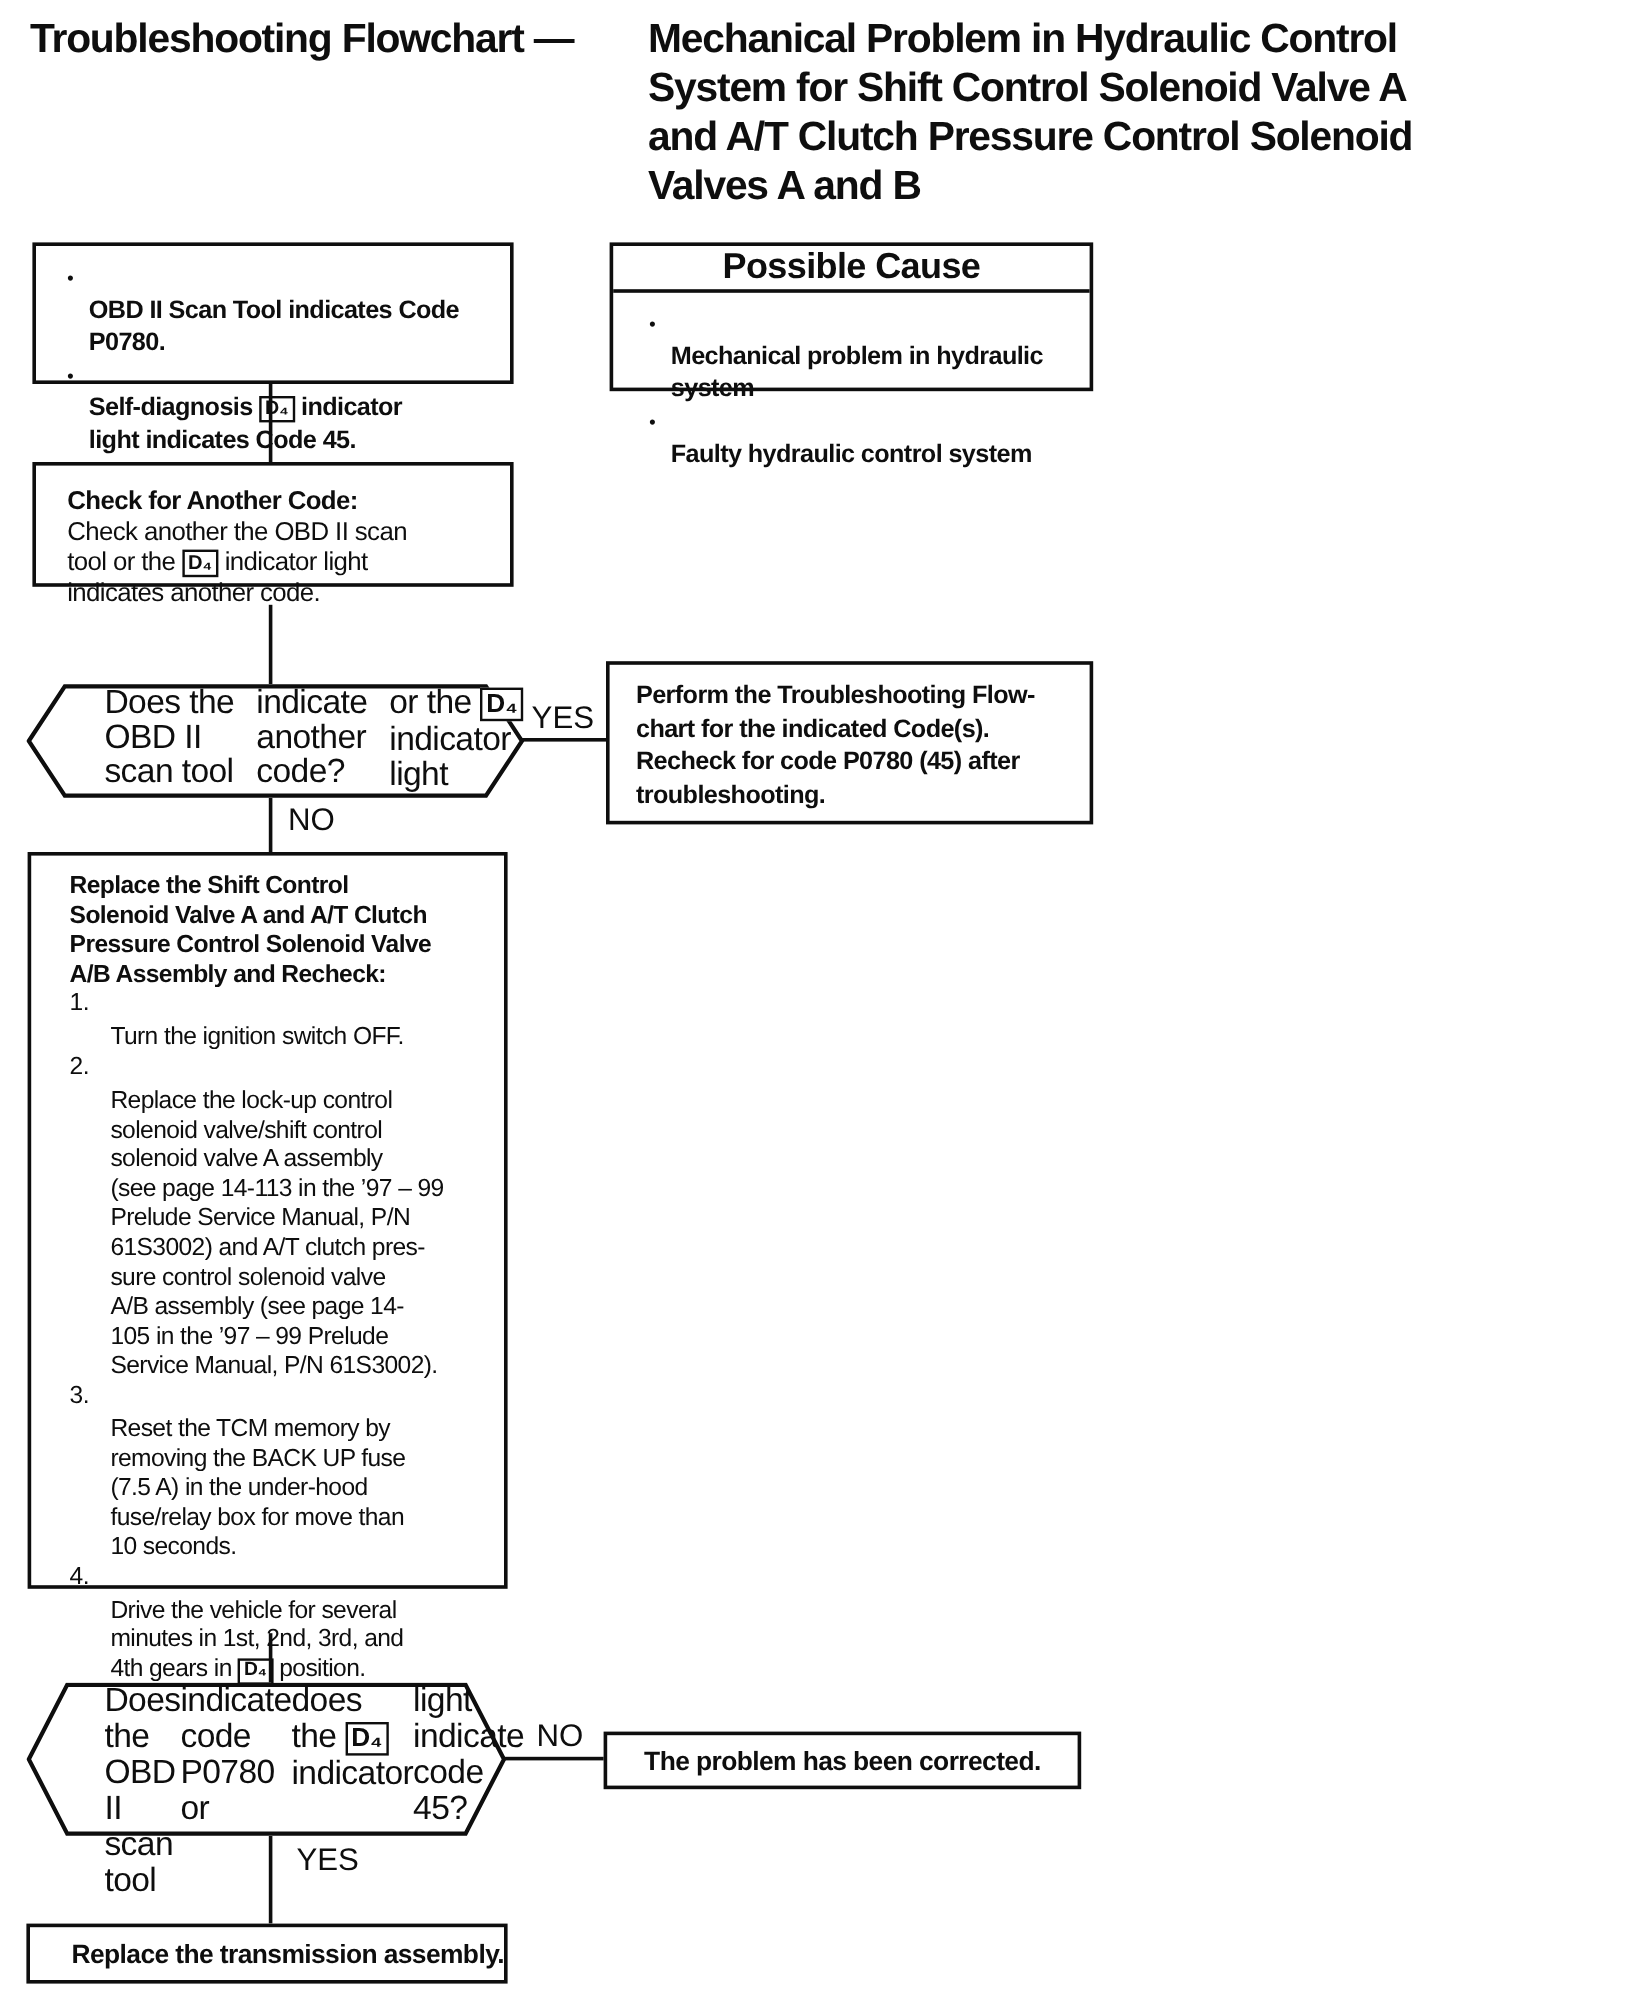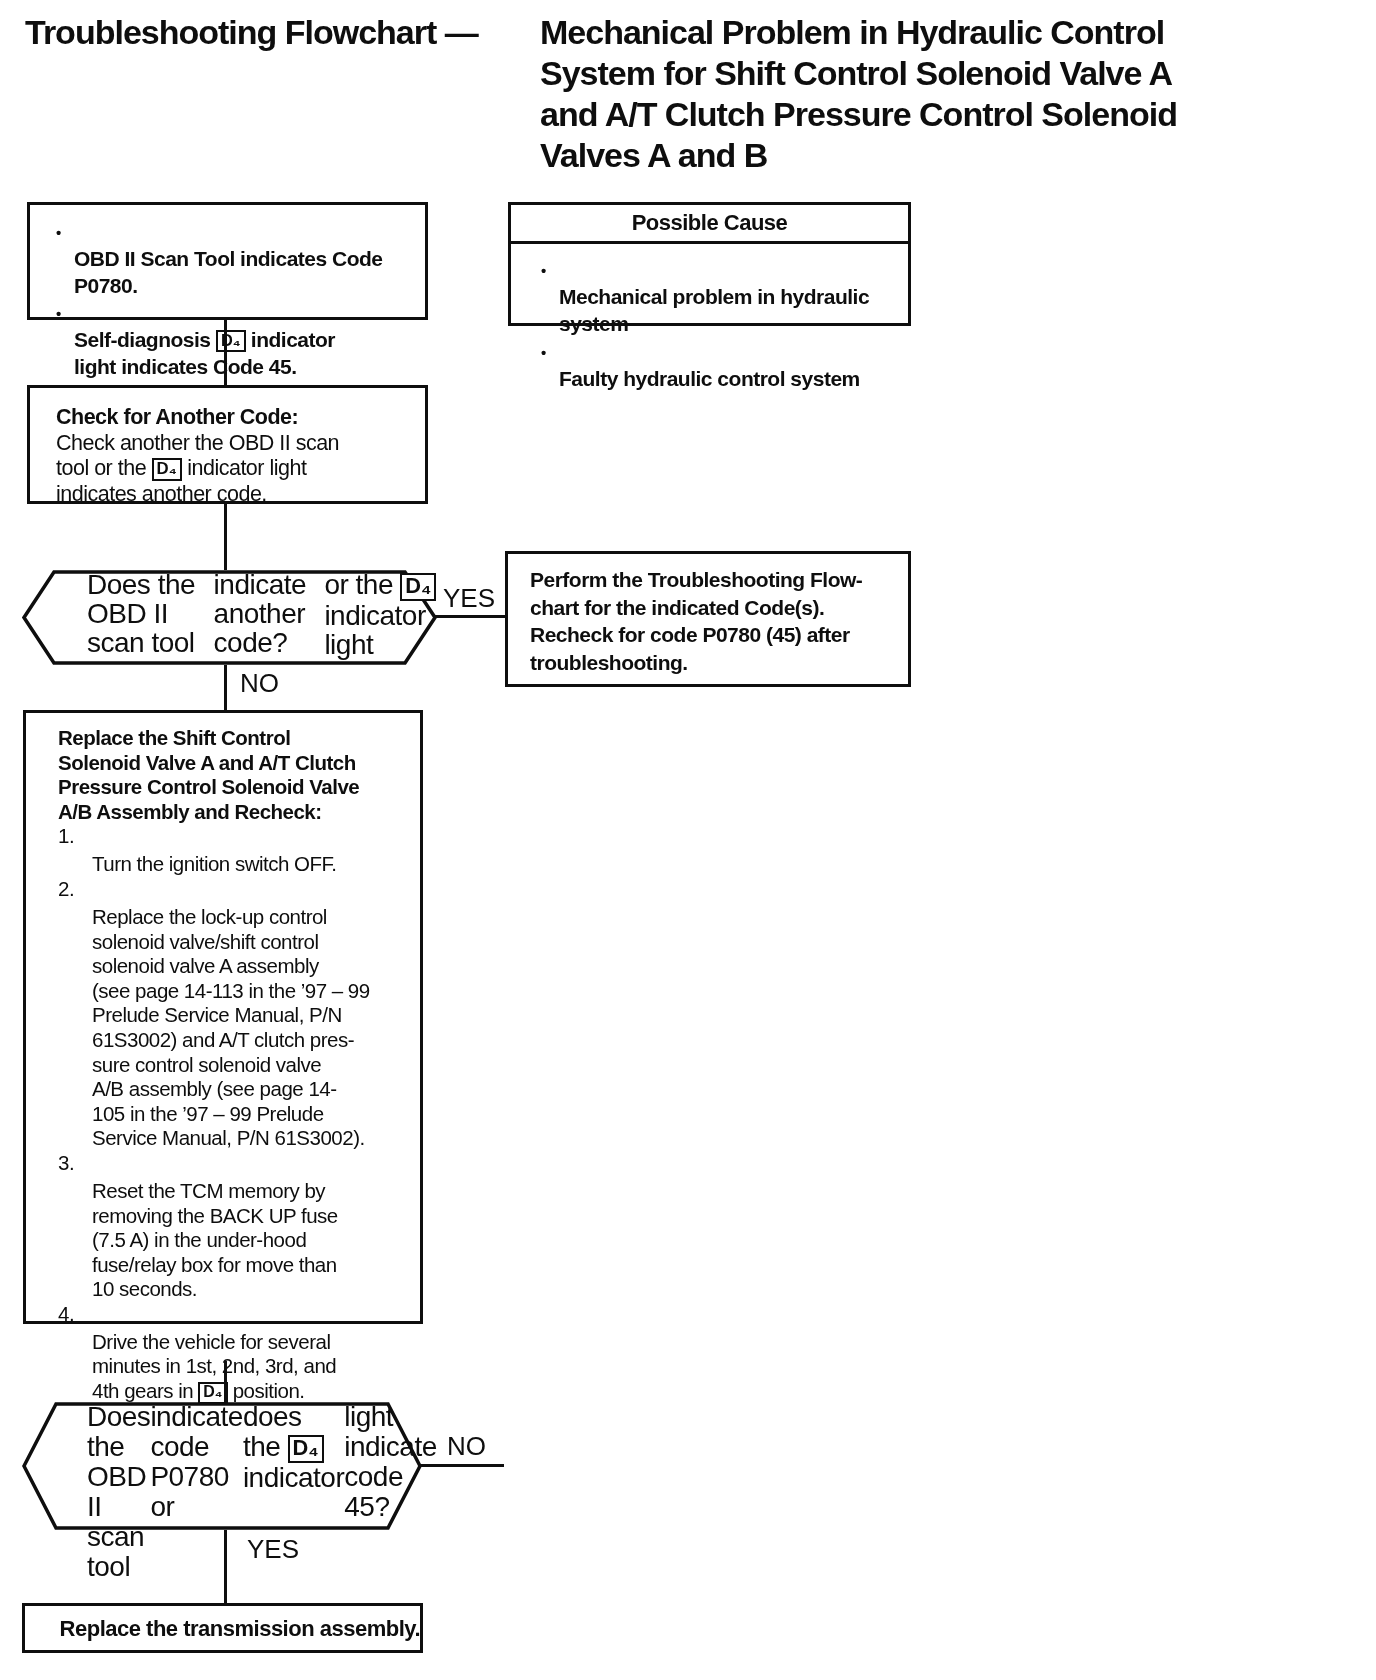--- a/index.html
+++ b/index.html
@@ -32,21 +32,21 @@
   .hex-text{
     position:absolute; inset:0; box-sizing:border-box;
     display:flex; flex-direction:row; justify-content:flex-start;
     padding-left:65px; font-size:28px; line-height:30px;
   }
   .step{display:flex; align-items:flex-start;}
   .num{width:34px; flex:none;}
   .txt{flex:1;margin-top:28px;}
   .cause-head{
     text-align:center; font-weight:bold; border-bottom:3px solid var(--ink);
-    padding:5px 0 6px 0; font-size:22px;
+    padding:5px 0 6px 0; font-size:30px;
   }
   .center-text{display:flex; align-items:center; justify-content:center; font-weight:bold;}
 </style>
 </head>
 <body>
 
 <div class="page">
 
   <div class="abs title" style="left:25px; top:12px;">Troubleshooting Flowchart —</div>
   <div class="abs title pre" style="left:540px; top:12px; width:760px;">Mechanical Problem in Hydraulic Control
@@ -77,21 +77,21 @@
       </div>
       <div class="bullet-row">
         <span class="marker">•</span>
         <span class="txt pre">Faulty hydraulic control system</span>
       </div>
     </div>
   </div>
 
   <div class="vline" style="left:224px; top:320px; width:3px; height:65px;"></div>
 
-  <div class="box" style="left:27px; top:385px; width:401px; height:119px; padding:17px 8px 0 26px; line-height:25.5px; font-size:21.5px;">
+  <div class="box" style="left:27px; top:385px; width:401px; height:104px; padding:17px 8px 0 26px; line-height:25.5px; font-size:21.5px;">
     <div class="bold">Check for Another Code:</div>
     <div>
       <span>Check another the OBD II scan</span><br>
       <span>tool or the</span> <span class="d4">D₄</span> <span>indicator light</span><br>
       <span>indicates another code.</span>
     </div>
   </div>
 
   <div class="vline" style="left:224px; top:504px; width:3px; height:66px;"></div>
 
@@ -171,20 +171,23 @@
       <span>Does the OBD II scan tool</span>
       <span>indicate code P0780 or</span>
       <span><span>does the</span> <span class="d4">D₄</span> <span>indicator</span></span>
       <span>light indicate code 45?</span>
     </div>
   </div>
 
   <div class="lbl" style="left:447px; top:1431px;">NO</div>
   <div class="hline" style="left:420px; top:1464px; width:84px; height:3px;"></div>
 
+  <div class="box center-text" style="left:503px; top:1443px; width:398px; height:48px; font-size:22px;">
+    <span>The problem has been corrected.</span>
+  </div>
 
   <div class="lbl" style="left:247px; top:1534px;">YES</div>
   <div class="vline" style="left:224px; top:1530px; width:3px; height:73px;"></div>
 
   <div class="box center-text" style="left:22px; top:1603px; width:401px; height:50px; font-size:22px;justify-content:flex-end;">
     <span>Replace the transmission assembly.</span>
   </div>
 
 </div>
 

